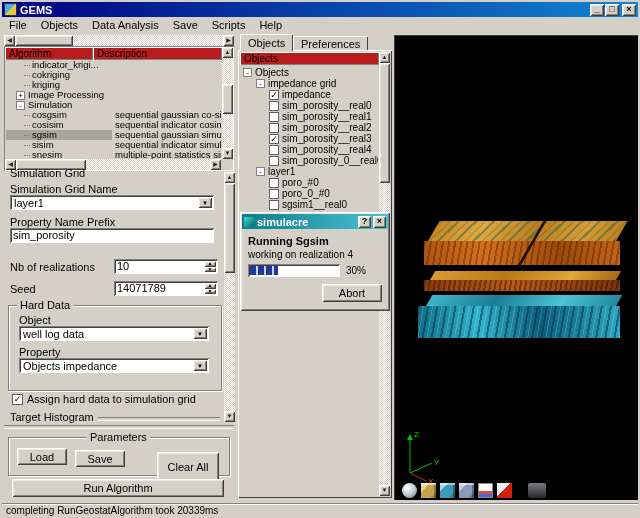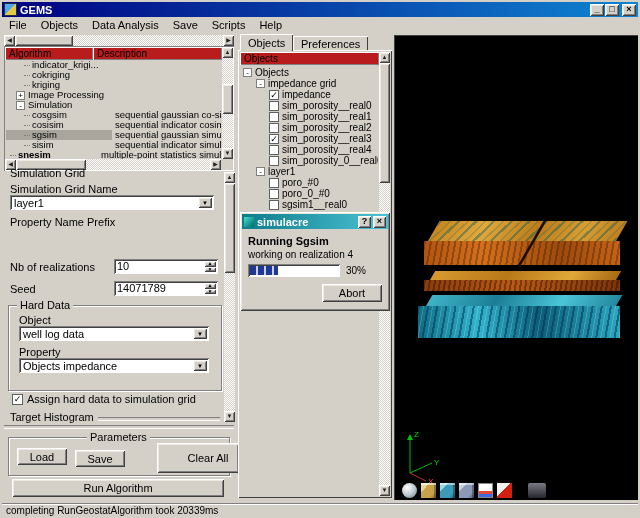--- a/index.html
+++ b/index.html
@@ -187,21 +187,21 @@
           <span class="alg-desc">sequential gaussian simulation</span>
         </div>
         <div class="alg-row">
           <span class="alg-name" style="padding-left: 18px;">
             <span class="leaf-dash"></span>
             <span>sisim</span>
           </span>
           <span class="alg-desc">sequential indicator simulation</span>
         </div>
         <div class="alg-row">
-          <span class="alg-name" style="padding-left: 4px; font-weight: bold;">
+          <span class="alg-name" style="padding-left: 18px;">
             <span class="leaf-dash"></span>
             <span>snesim</span>
           </span>
           <span class="alg-desc">multiple-point statistics simulation</span>
         </div>
       </div>
     <div class="sb v abs" style="right:1px;top:1px;height:112px;">
       <div class="sbtn">▲</div>
       <div class="strack">
           <div class="sthumb" style="top:26px;height:30px"></div>
@@ -219,20 +219,23 @@
 
   <div class="lbl" style="left:8px;top:134px;">Simulation Grid</div>
   <div class="lbl" style="left:8px;top:150px;">Simulation Grid Name</div>
 
   <div class="abs infield" style="left:8px;top:162px;width:204px;height:15px;">
     <span class="combo-val">layer1</span>
     <span class="btn combo-btn">▼</span>
   </div>
 
   <div class="lbl" style="left:8px;top:183px;">Property Name Prefix</div>
+  <div class="abs infield" style="left:8px;top:195px;width:204px;height:15px;">
+    <input class="win" value="sim_porosity" style="">
+  </div>
 
   <div class="lbl" style="left:8px;top:228px;">Nb of realizations</div>
   <div class="abs infield" style="left:112px;top:226px;width:104px;height:15px;">
     <input class="win" style="width: 86px;" value="10">
     <span class="spin-btns">
       <span class="btn">▲</span>
       <span class="btn">▼</span>
     </span>
   </div>
 
@@ -273,21 +276,21 @@
       </div>
     <div class="sbtn">▼</div>
   </div>
 
   <div class="abs" style="left:2px;top:392px;width:230px;height:2px;border-top:1px solid #808080;border-bottom:1px solid #fff;"></div>
 
   <div class="abs group" style="left:6px;top:404px;width:220px;height:37px;">
     <span class="group-title" style="left:78px;">Parameters</span>
     <div class="btn abs" style="left:8px;top:10px;width:50px;height:17px;">Load</div>
     <div class="btn abs" style="left:66px;top:12px;width:50px;height:17px;">Save</div>
-    <div class="btn abs" style="left:148px;top:5px;width:62px;height:30px;padding-left:20px;">Clear All</div>
+    <div class="btn abs" style="left:148px;top:14px;width:62px;height:30px;">Clear All</div>
   </div>
   <div class="btn abs" style="left:10px;top:446px;width:212px;height:18px;">Run Algorithm</div>
 </div>
 
 <div class="abs" style="left:234px;top:33px;width:4px;height:469px;"></div>
 <div class="abs" style="left:392px;top:33px;width:2px;height:469px;"></div>
 
 <div class="tab" style="left:240px;top:34px;height:17px;z-index:3;box-shadow:inset 1px 1px 0 #fff,inset -1px 0 0 #404040,inset 0 -0 0 #d4d0c8;">
   <span>Objects</span>
 </div>

